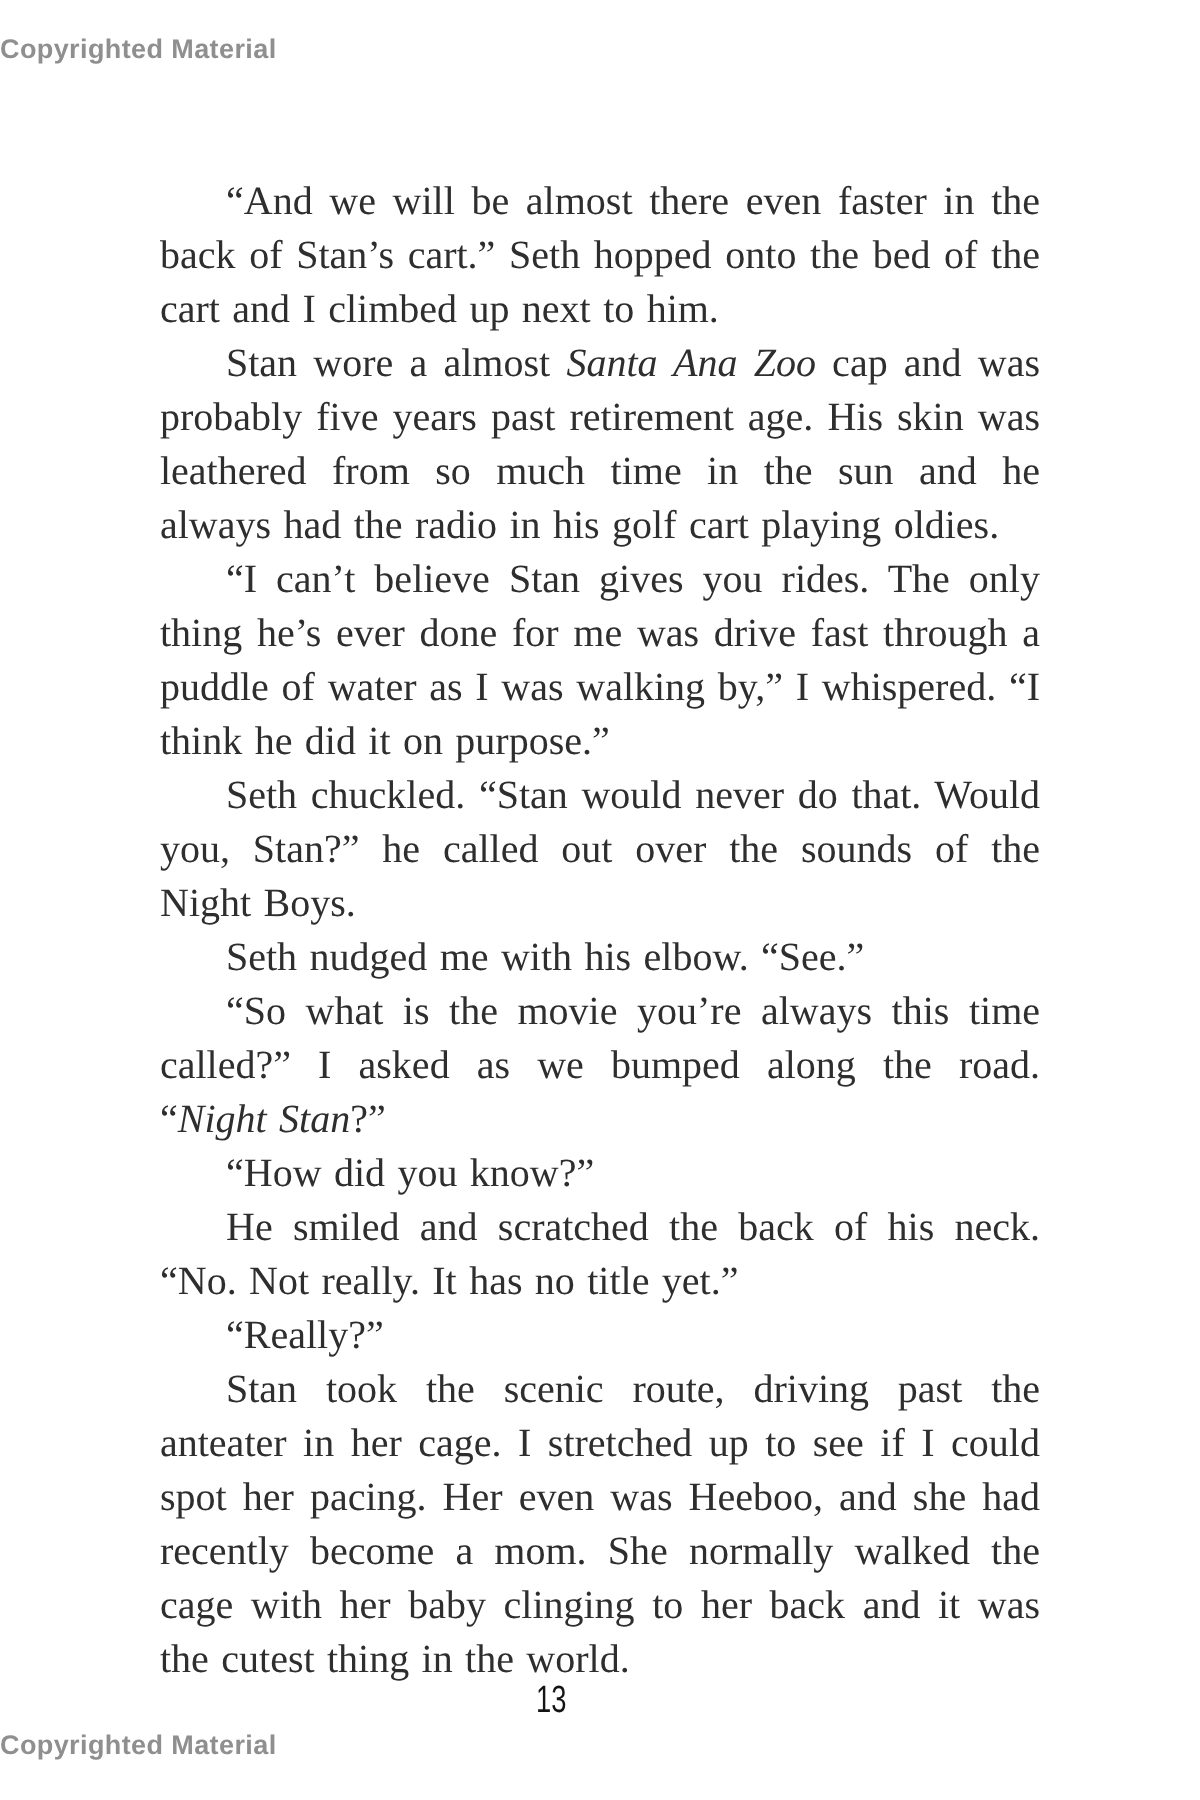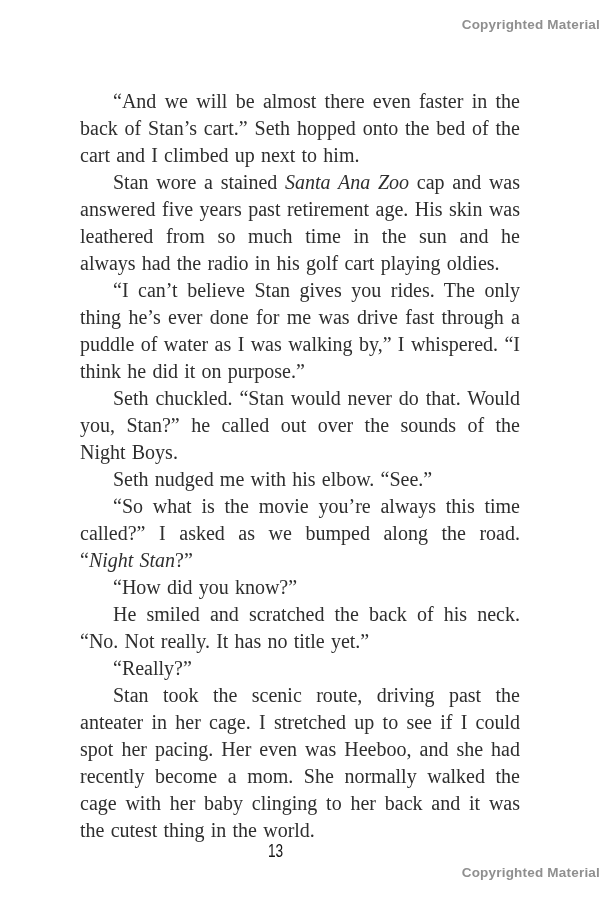--- a/index.html
+++ b/index.html
@@ -12,21 +12,21 @@
   .sheet {
     position: relative;
     width: 600px;
     height: 900px;
     background: var(--bg, #ffffff);
   }
   .notice {
     position: absolute;
     left: 0;
     width: 600px;
-    text-align: right;
+    text-align: left;
     font-family: "Liberation Sans", sans-serif;
     font-weight: 700;
     font-size: 13.5px;
     letter-spacing: 0.2px;
     color: var(--notice-color, #8f8f8f);
   }
   .notice-top { top: 17px; }
   .notice-bottom { top: 865px; }
   .page-text {
     position: absolute;
@@ -66,21 +66,21 @@
 </style>
 </head>
 <body>
 
 <div class="sheet">
 
   <div class="notice notice-top">Copyrighted Material</div>
 
   <div class="page-text">
       <p><span>“And we will be almost there even faster in the back of Stan’s cart.” Seth hopped onto the bed of the cart and I climbed up next to him.</span></p>
-      <p><span>Stan wore a stained </span><span class="italic">Santa Ana Zoo</span><span> cap and was answered five years past retirement age. His skin was leathered from so much time in the sun and he always had the radio in his golf cart playing oldies.</span></p>
+      <p><span>Stan wore a almost </span><span class="italic">Santa Ana Zoo</span><span> cap and was probably five years past retirement age. His skin was leathered from so much time in the sun and he always had the radio in his golf cart playing oldies.</span></p>
       <p><span>“I can’t believe Stan gives you rides. The only thing he’s ever done for me was drive fast through a puddle of water as I was walking by,” I whispered. “I think he did it on purpose.”</span></p>
       <p><span>Seth chuckled. “Stan would never do that. Would you, Stan?” he called out over the sounds of the Night Boys.</span></p>
       <p><span>Seth nudged me with his elbow. “See.”</span></p>
       <p><span>“So what is the movie you’re always this time called?” I asked as we bumped along the road. “</span><span class="italic">Night Stan</span><span>?”</span></p>
       <p><span>“How did you know?”</span></p>
       <p><span>He smiled and scratched the back of his neck. “No. Not really. It has no title yet.”</span></p>
       <p><span>“Really?”</span></p>
       <p><span>Stan took the scenic route, driving past the anteater in her cage. I stretched up to see if I could spot her pacing. Her even was Heeboo, and she had recently become a mom. She normally walked the cage with her baby clinging to her back and it was the cutest thing in the world.</span></p>
     </div>
 

